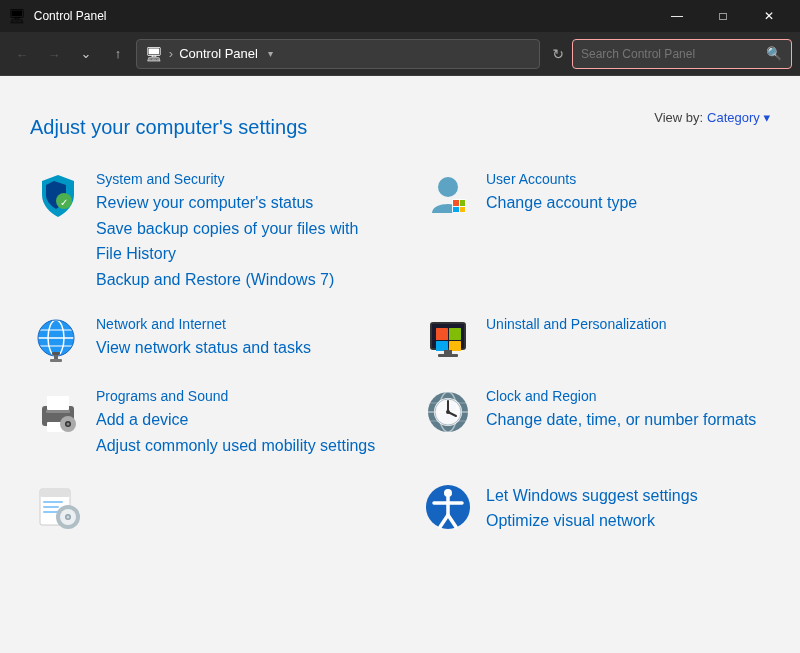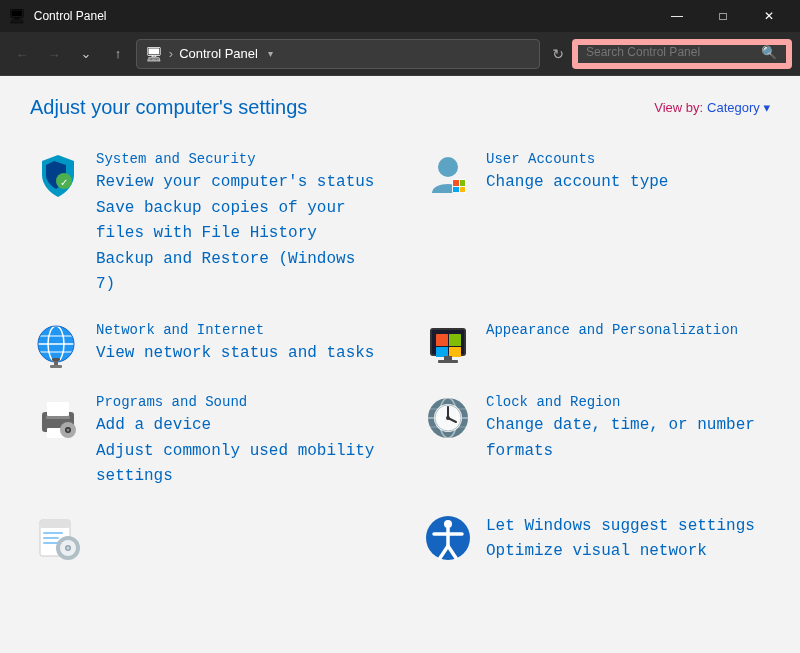--- a/index.html
+++ b/index.html
@@ -58,23 +58,23 @@
     .address-separator { color: #aaa; }
     .address-text { color: #ffffff; }
     .address-dropdown { color: #aaa; margin-left: 4px; font-size: 10px; }
     .address-refresh {
       margin-left: 4px; background: transparent; border: none; color: #aaa;
       font-size: 14px; cursor: pointer; padding: 2px 4px; border-radius: 3px;
     }
 
     .search-bar {
       width: 220px; height: 30px;
-      background: #3a3a3a; border: 6px solid #fca5a5;
+      background: #3a3a3a; border: 1px solid #fca5a5;
       border-radius: 4px;
-      display: flex; align-items: flex-start; padding: 0 8px; gap: 6px;
+      display: flex; align-items: center; padding: 0 8px; gap: 6px;
     }
     .search-input {
       background: transparent; border: none; color: #aaa;
       font-size: 12px; flex: 1; outline: none;
     }
     .search-icon { color: #aaa; font-size: 13px; }
 
     
     .main-content {
       background: #f3f3f3;
@@ -86,26 +86,27 @@
     .page-header {
       display: flex;
       align-items: center;
       justify-content: space-between;
       margin-bottom: 24px;
     }
     .page-title {
       color: #0067c0;
       font-size: 20px;
       font-weight: 400;
+      margin-top: 20px;
     }
     .view-by {
       display: flex; align-items: center; gap: 4px;
       font-size: 13px; color: #444;
     }
-    .view-by-label { color: #be185d; }
+    .view-by-label { color: #404040; }
     .view-by-value { color: #1d4ed8; cursor: pointer; }
 
     
     .categories-grid {
       display: grid;
       grid-template-columns: 1fr 1fr;
       gap: 8px 40px;
     }
 
     .category-item {
@@ -114,21 +115,21 @@
       gap: 14px;
       padding: 8px 4px;
     }
 
     .category-icon-wrap {
       width: 48px; height: 48px;
       flex-shrink: 0;
       display: flex; align-items: center; justify-content: center;
     }
 
-    .category-info { flex: 1; font-family: Liberation Mono, monospace; }
+    .category-info { flex: 1; }
 
     .category-title {
       color: #0067c0;
       font-size: 14px;
       font-weight: 400;
       cursor: pointer;
       margin-bottom: 3px;
     }
 
     .category-link {
@@ -262,21 +263,21 @@
 
           <rect x="12" y="12" width="12" height="12" fill="#f35325" rx="0.5"></rect>
           <rect x="25" y="12" width="12" height="12" fill="#81bc06" rx="0.5"></rect>
           <rect x="12" y="25" width="12" height="10" fill="#05a6f0" rx="0.5"></rect>
           <rect x="25" y="25" width="12" height="10" fill="#ffba08" rx="0.5"></rect>
           <rect x="20" y="34" width="8" height="4" fill="#555"></rect>
           <rect x="14" y="38" width="20" height="3" rx="1" fill="#555"></rect>
         </svg>
       </div>
       <div class="category-info">
-        <div class="category-title">Appearance and Personalization</div>
+        <div class="category-title">Uninstall and Personalization</div>
       </div>
     </div>
 
     <div class="category-item">
       <div class="category-icon-wrap">
         <svg width="48" height="48" viewBox="0 0 48 48">
 
           <rect x="8" y="18" width="32" height="20" rx="3" fill="#666"></rect>
           <rect x="12" y="22" width="24" height="3" rx="1" fill="#888"></rect>
 

